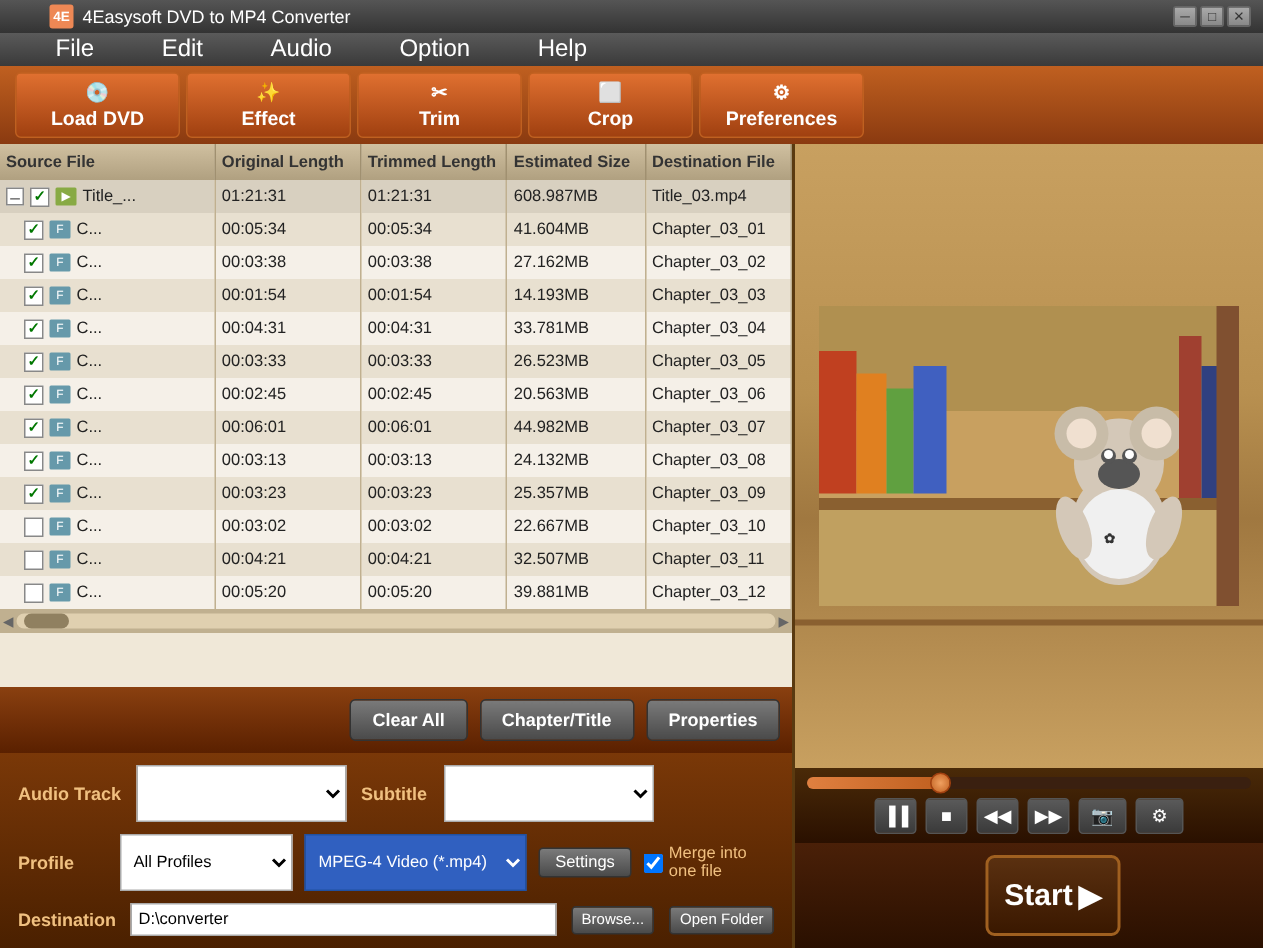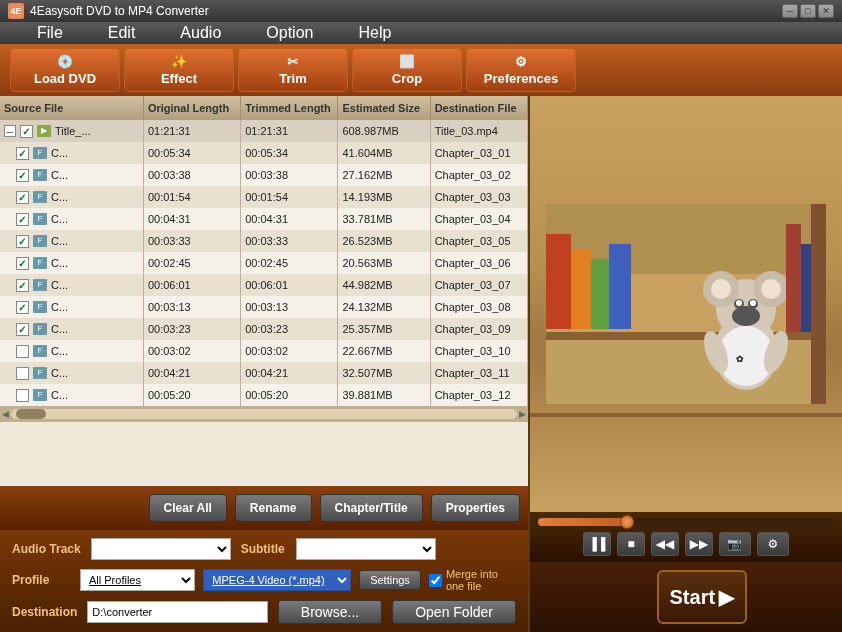--- a/index.html
+++ b/index.html
@@ -21,20 +21,21 @@
       align-items: center;
       padding: 0 8px;
       justify-content: space-between;
     }
     #title-bar-left {
       display: flex;
       align-items: center;
       gap: 6px;
       font-size: 12px;
       color: #fff;
+      margin-left: 25px;
     }
     #title-bar-icon {
       width: 16px;
       height: 16px;
       background: #e85;
       border-radius: 2px;
       display: flex;
       align-items: center;
       justify-content: center;
       font-size: 9px;
@@ -278,26 +279,25 @@
     }
     .form-label {
       color: #f0c080;
       font-size: 12px;
       font-weight: bold;
       min-width: 60px;
     }
     .form-select {
       background: #fff;
       border: 1px solid #aaa;
-      height: 22px;
+      height: 38px;
       padding: 1px 4px;
       font-size: 11px;
       color: #000;
       cursor: pointer;
-      text-decoration: underline;
     }
     .select-wide {
       width: 140px;
     }
     .form-input {
       background: #fff;
       border: 1px solid #aaa;
       height: 22px;
       padding: 1px 4px;
       font-size: 11px;
@@ -321,22 +321,22 @@
       gap: 4px;
       color: #f0c080;
       font-size: 11px;
     }
 
     .browse-btn {
       background: linear-gradient(to bottom, #7a7a7a, #4a4a4a);
       border: 1px solid #333;
       border-radius: 3px;
       color: #fff;
-      padding: 3px 22px;
-      font-size: 14px;
+      padding: 3px 6px;
+      font-size: 10px;
       cursor: pointer;
     }
 
     
     #right-panel {
       flex: 1;
       display: flex;
       flex-direction: column;
       background: #1a0a00;
     }
@@ -726,21 +726,20 @@
         <span style="font-size:9px;color:#666;margin-right:2px;">◀</span>
         <div class="h-scroll-track">
           <div class="h-scroll-thumb"></div>
         </div>
         <span style="font-size:9px;color:#666;margin-left:2px;">▶</span>
       </div>
     </div>
 
     <div id="button-row">
       <button class="action-btn">Clear All</button>
-      <button class="action-btn">Rename</button>
       <button class="action-btn">Chapter/Title</button>
       <button class="action-btn">Properties</button>
     </div>
 
     <div id="bottom-panel">
 
       <div class="form-row">
         <span class="form-label">Audio Track</span>
         <select class="form-select select-wide">
           <option></option>

